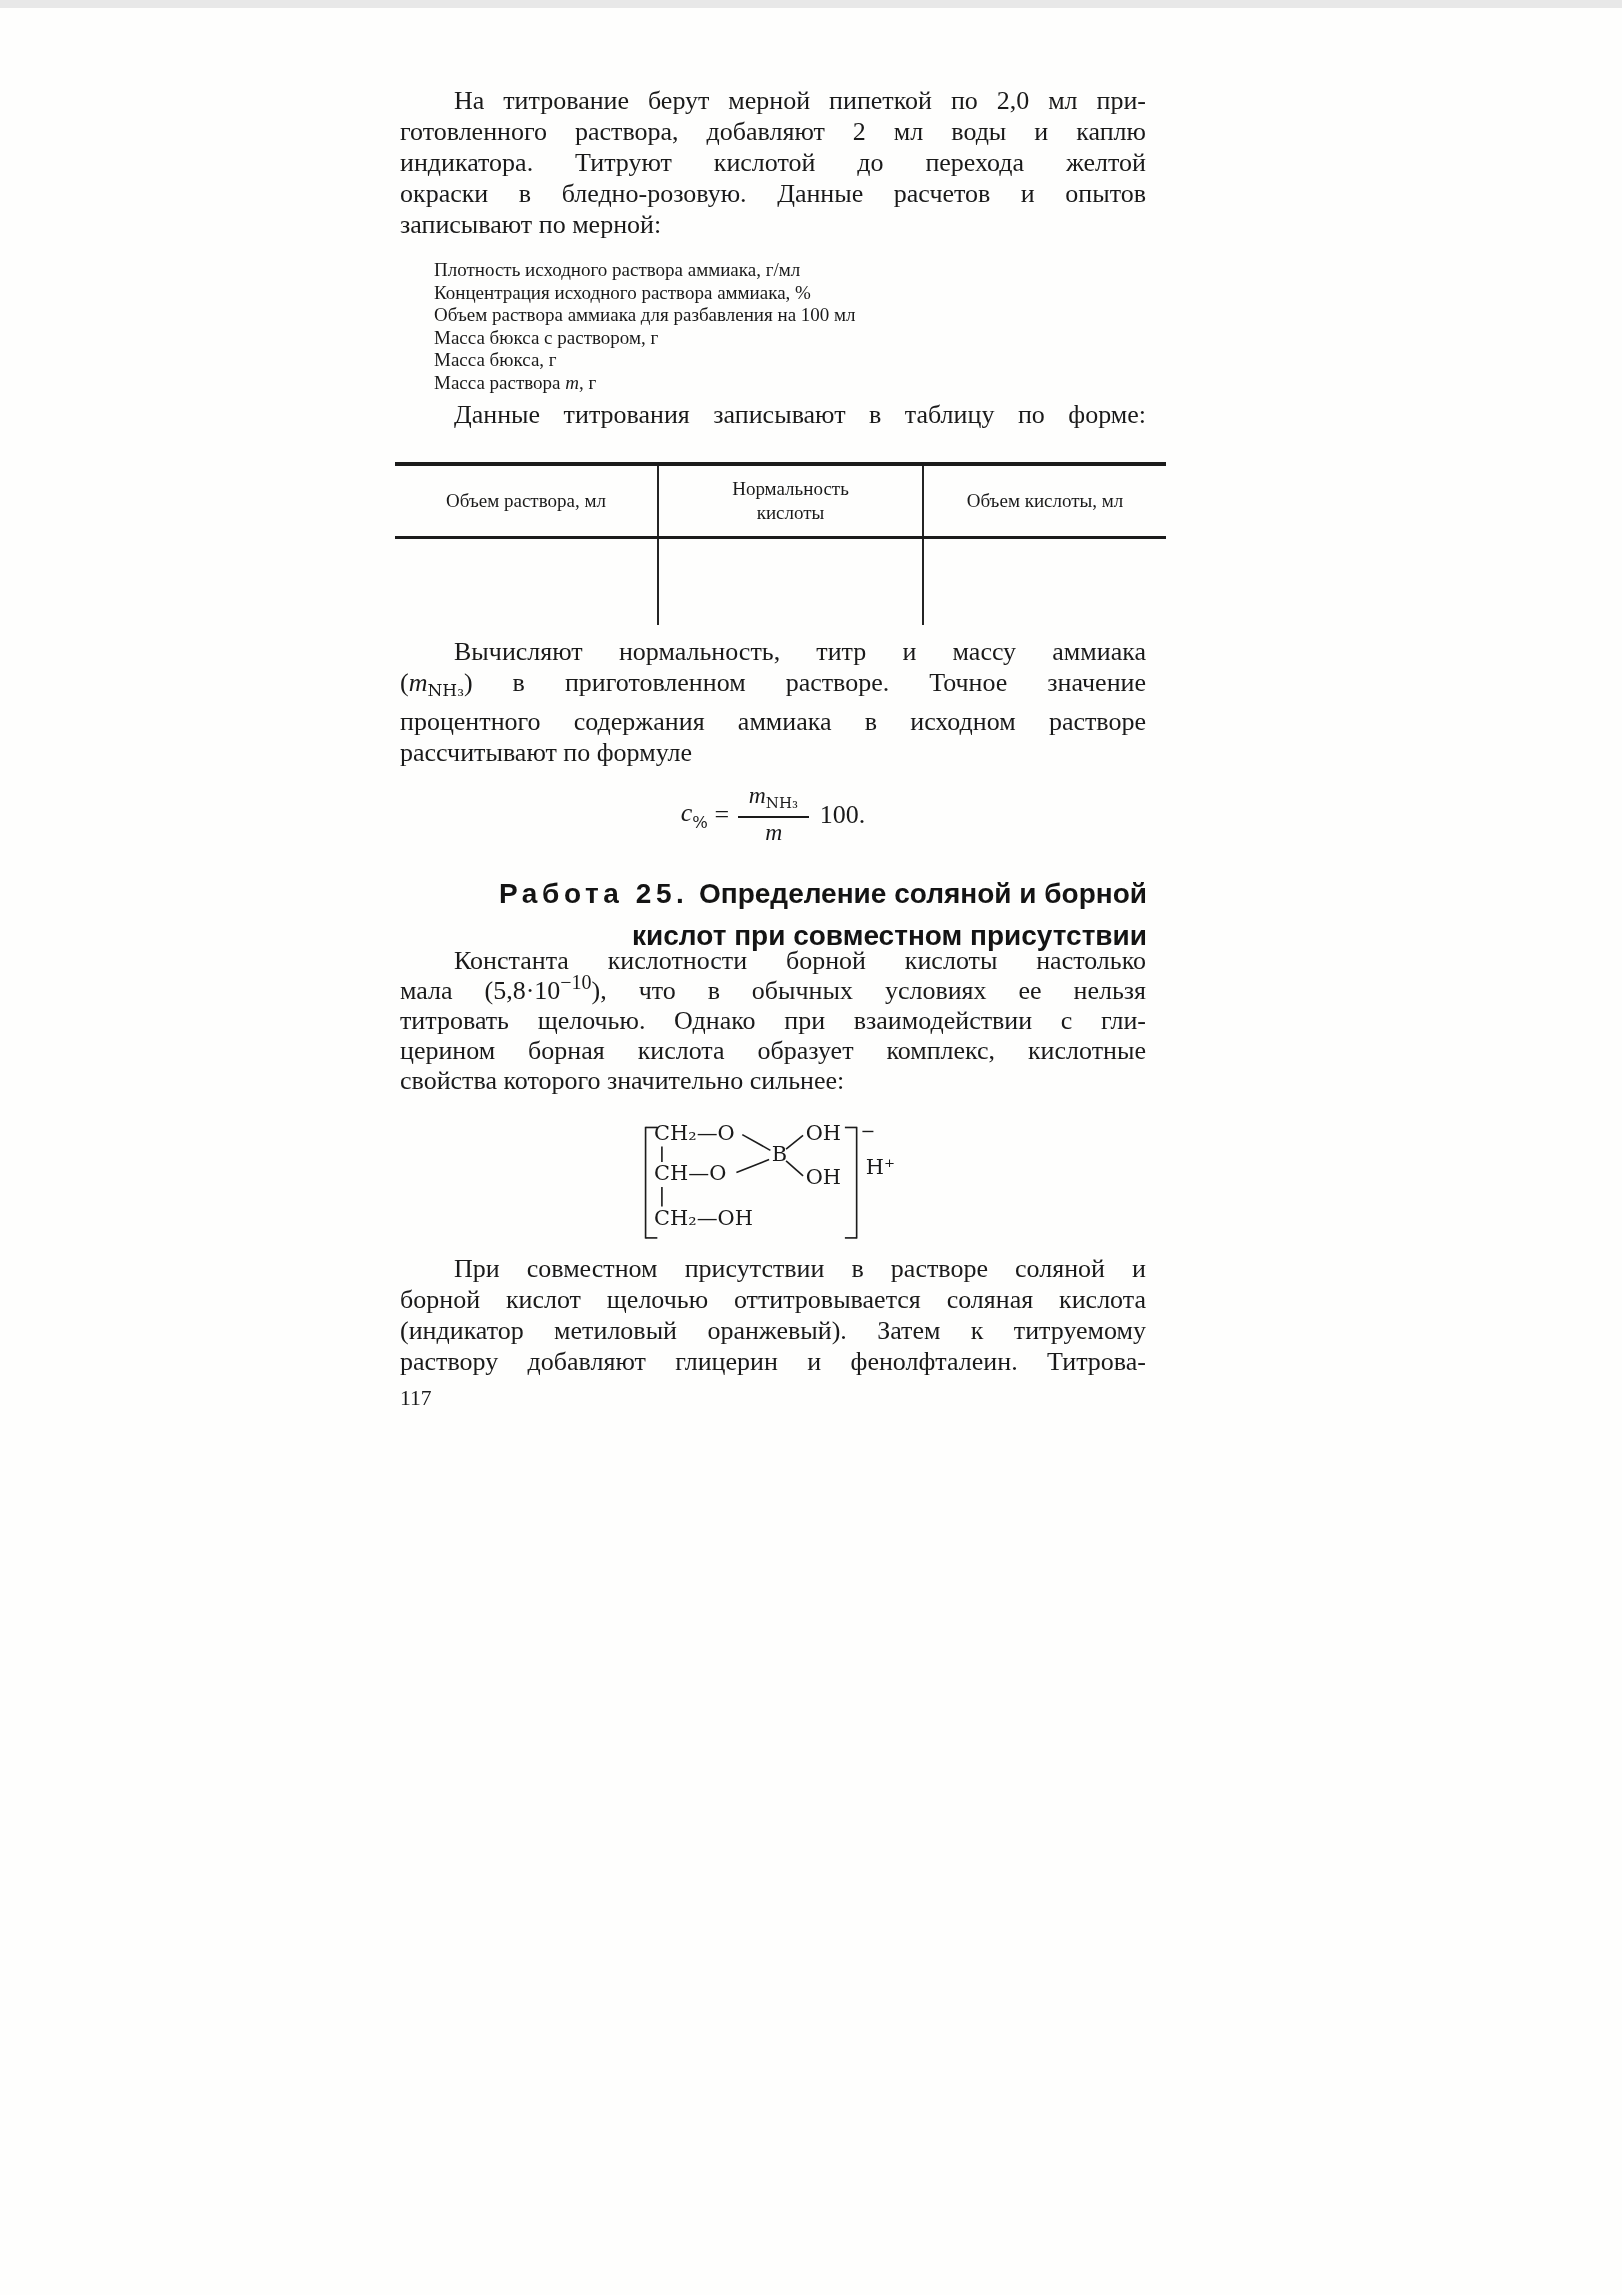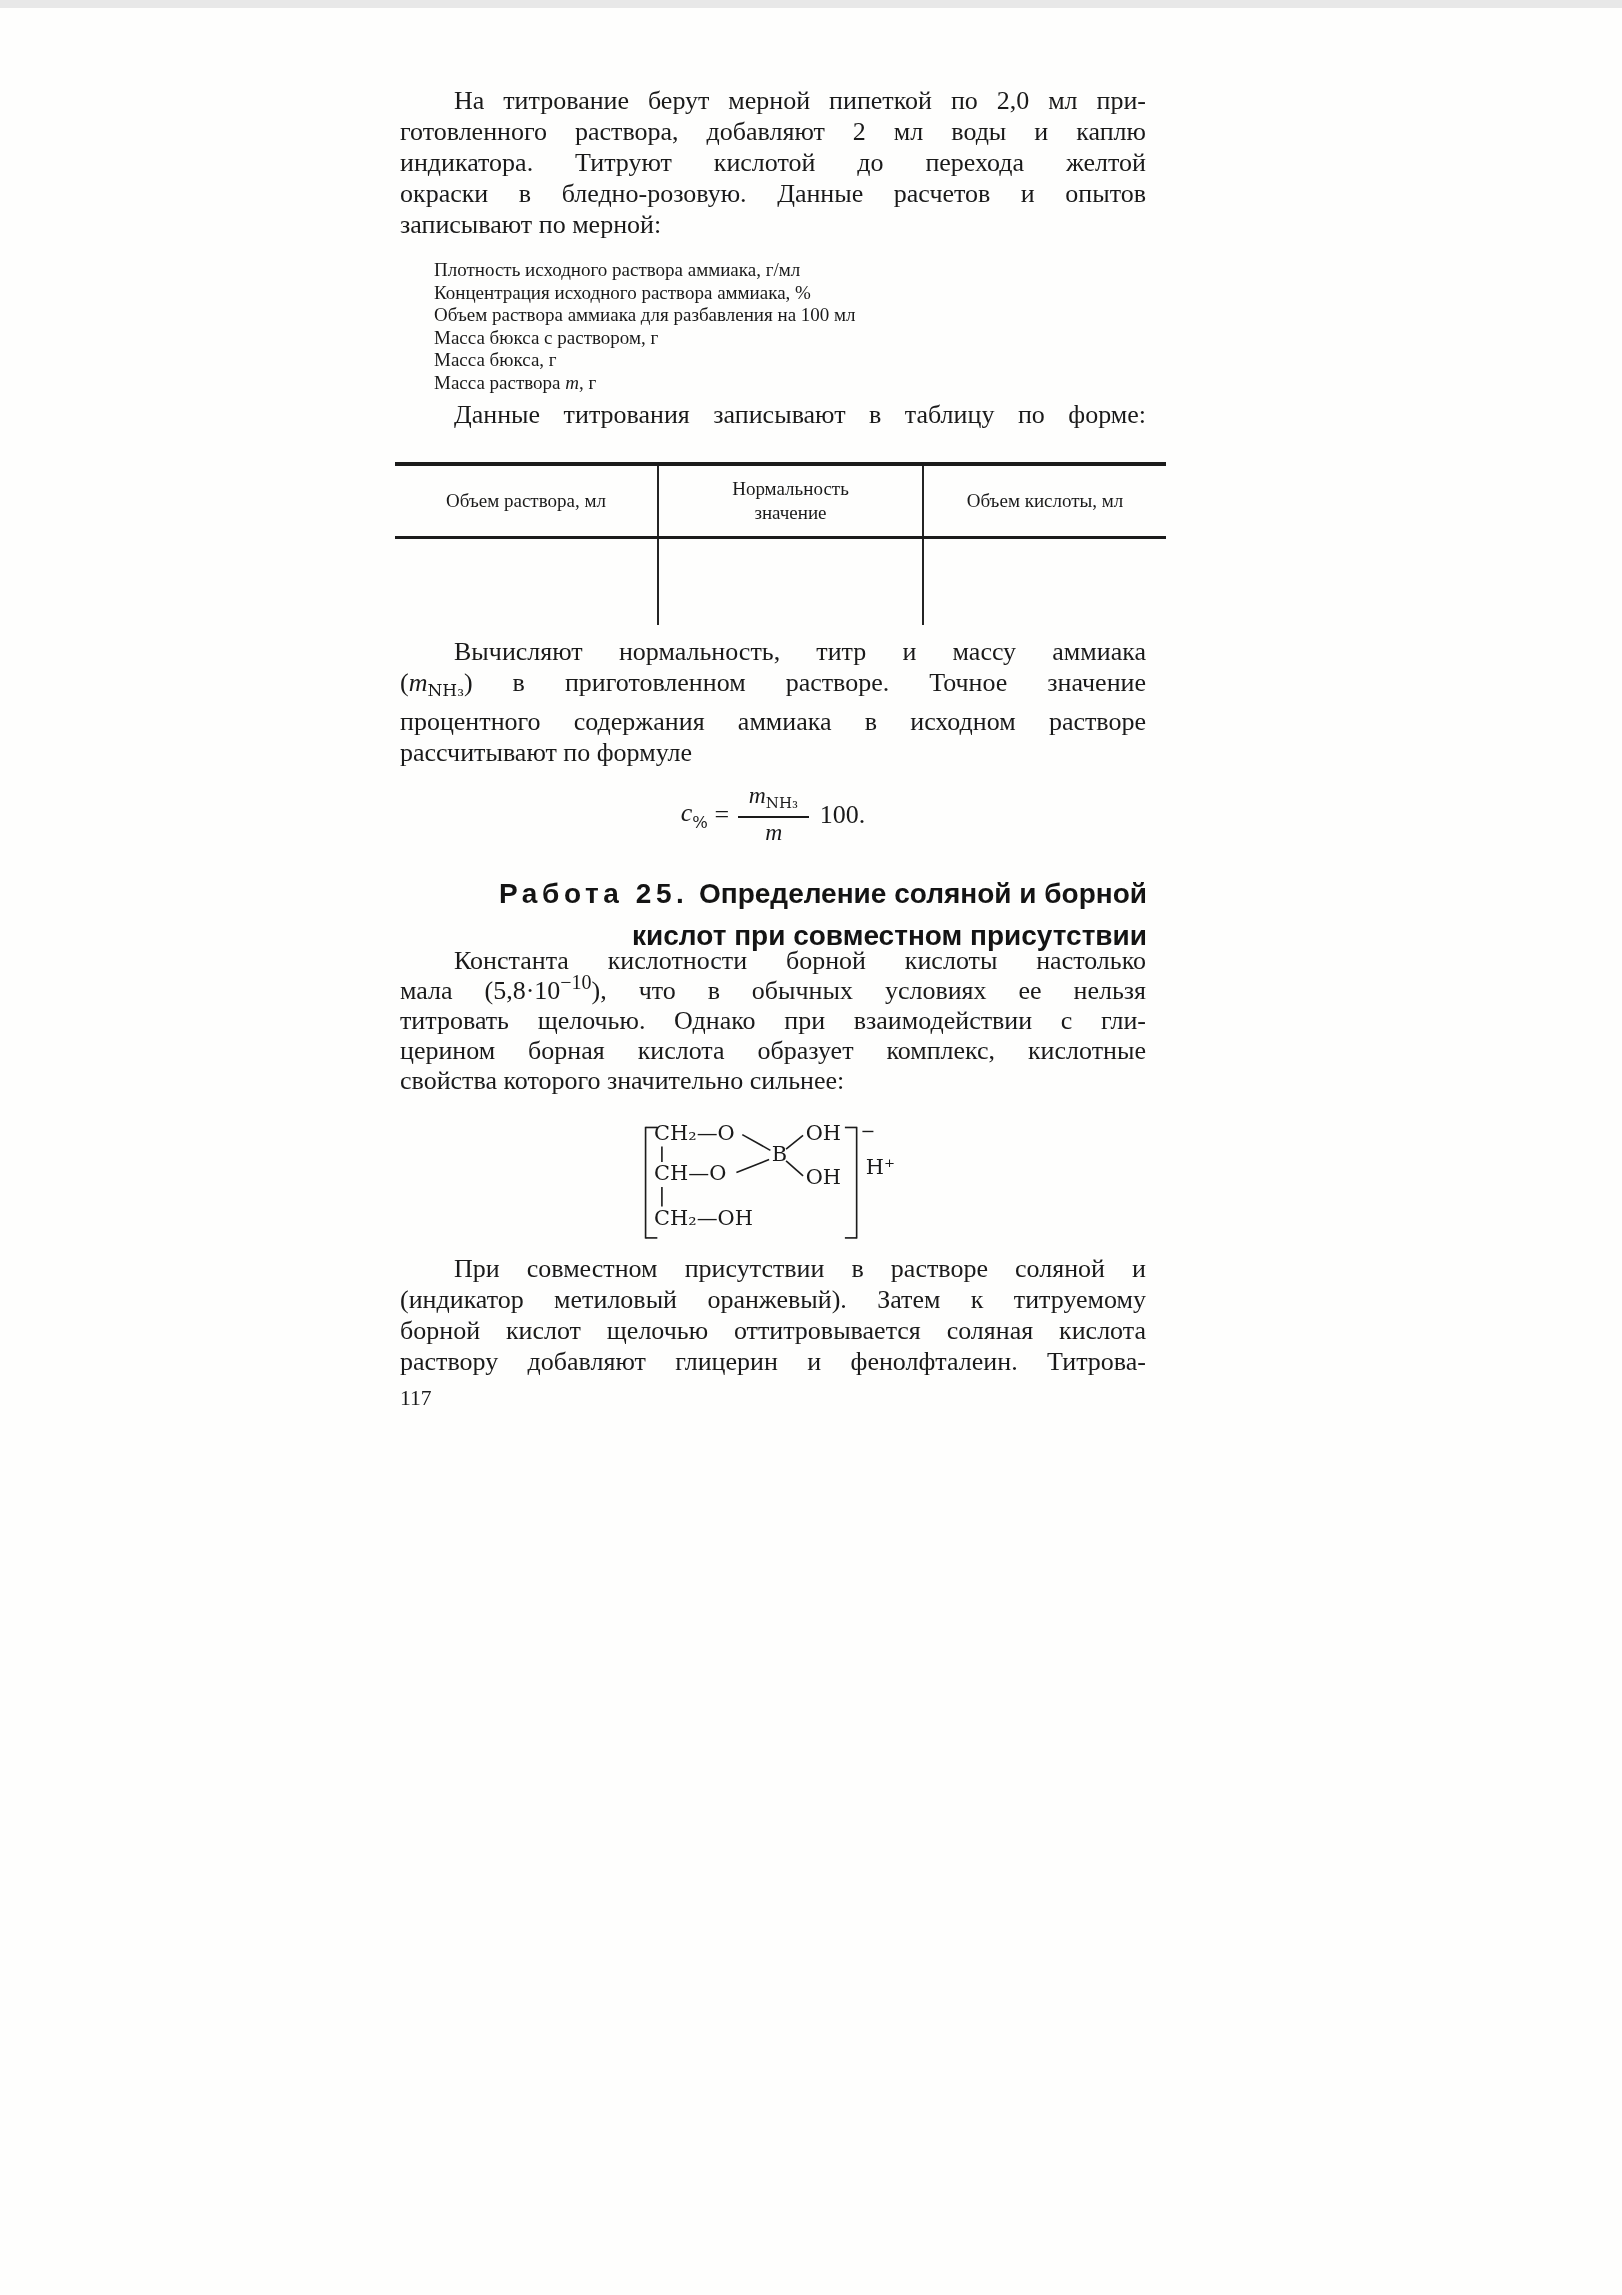--- a/index.html
+++ b/index.html
@@ -146,21 +146,21 @@
     <div class="jl ind">Данные титрования записывают в таблицу по форме:</div>
   </div>
 
   <div class="ttable">
     <div class="thead">
       <div class="tcell cw1">
           <span>Объем раствора, мл</span>
         </div>
       <div class="tcell cw2">
         <div>Нормальность</div>
-        <div>значение</div>
+        <div>кислоты</div>
       </div>
       <div class="tcell cw3">
           <span>Объем кислоты, мл</span>
         </div>
     </div>
     <div class="tbody">
       <div class="tcell cw1"></div>
       <div class="tcell cw2"></div>
       <div class="tcell cw3"></div>
     </div>
@@ -220,21 +220,21 @@
       <text x="200" y="62">B</text>
       <text x="252" y="30">OH</text>
       <text x="252" y="98">OH</text>
       <text x="336" y="26" class="charge">−</text>
       <text x="344" y="82">H⁺</text>
     </svg>
   </div>
 
   <div class="para" style="top:1245px">
     <div class="jl ind">При совместном присутствии в растворе соляной и</div>
+    <div class="jl">борной кислот щелочью оттитровывается соляная кислота</div>
     <div class="jl">(индикатор метиловый оранжевый). Затем к титруемому</div>
-    <div class="jl">борной кислот щелочью оттитровывается соляная кислота</div>
     <div class="jl">раствору добавляют глицерин и фенолфталеин. Титрова-</div>
   </div>
 
   <div class="pagenum">117</div>
 
 </div>
 
 
 </body></html>

